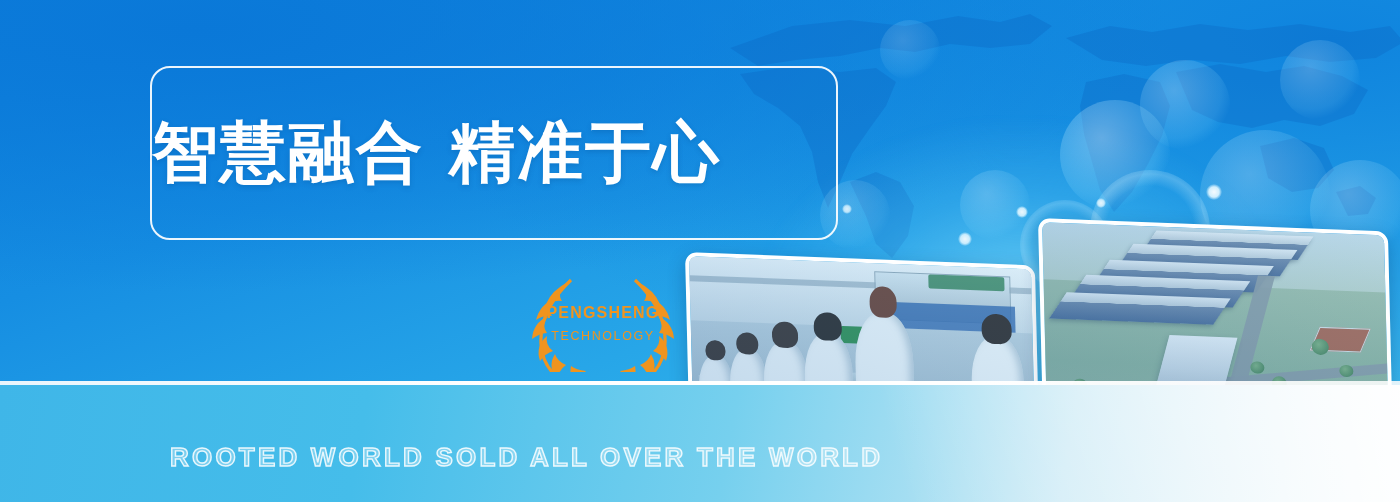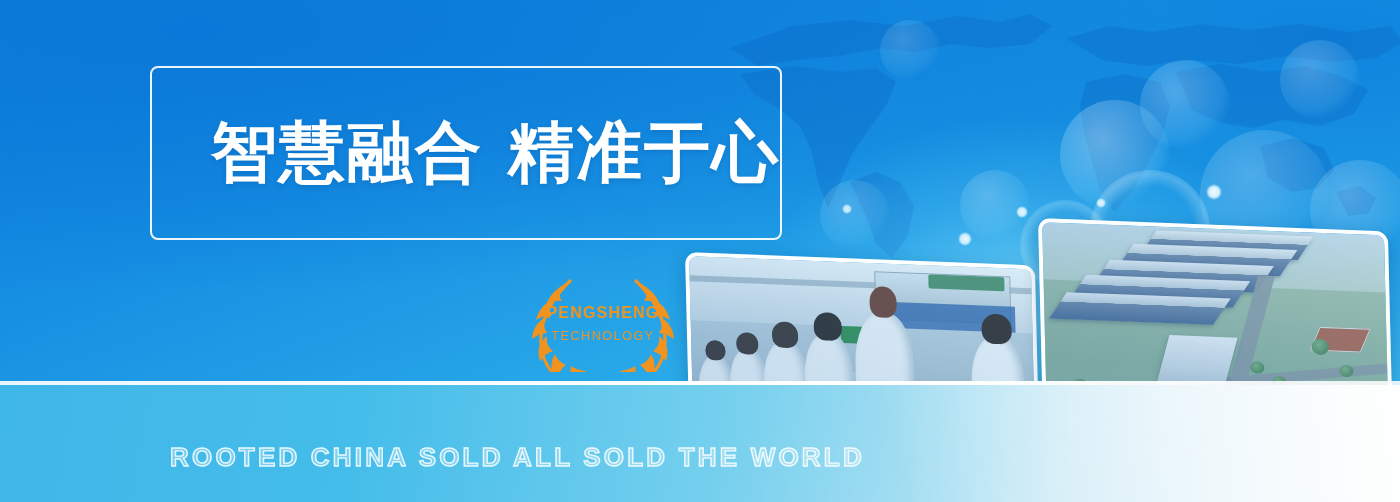--- a/index.html
+++ b/index.html
@@ -31,24 +31,24 @@
   .bokeh.ring{background:radial-gradient(circle, rgba(255,255,255,0) 52%, rgba(205,240,255,.50) 66%, rgba(160,225,255,0) 80%);}
   .bokeh.dot{background:radial-gradient(circle,#ffffff 0%,#d9f3ff 45%,rgba(200,240,255,0) 72%);}
 
   
   .burst{position:absolute;left:760px;top:120px;width:520px;height:300px;
     background:radial-gradient(ellipse at 50% 60%, rgba(150,235,255,.55) 0%, rgba(90,200,245,.28) 42%, rgba(60,180,240,0) 72%);
     filter:blur(4px);}
 
   
   .headline-box{
-    position:absolute;left:150px;top:66px;width:632px;height:174px;
+    position:absolute;left:150px;top:66px;width:688px;height:174px;
     border:2px solid rgba(255,255,255,.92);
-    border-radius:8px;
-    display:flex;align-items:center;justify-content:flex-end;
+    border-radius:20px;
+    display:flex;align-items:center;justify-content:flex-start;
   }
   .headline{
     color:#ffffff;
     font-size:66px;
     font-weight:bold;
     letter-spacing:2px;
     white-space:nowrap;
     line-height:1;
     text-shadow:0 2px 5px rgba(0,70,140,.25);
     font-family:"DejaVu Sans","Liberation Sans",sans-serif;
@@ -285,15 +285,15 @@
         <div class="photo-tint"></div>
       </div>
     </div>
 
   </div>
 
   <div class="lower"></div>
   <div class="lower-glow"></div>
   <div class="divider"></div>
 
-  <div class="tagline-en">ROOTED CHINA SOLD ALL SOLD THE WORLD</div>
+  <div class="tagline-en">ROOTED WORLD SOLD ALL OVER THE WORLD</div>
 
 </div>
 
 </body></html>

